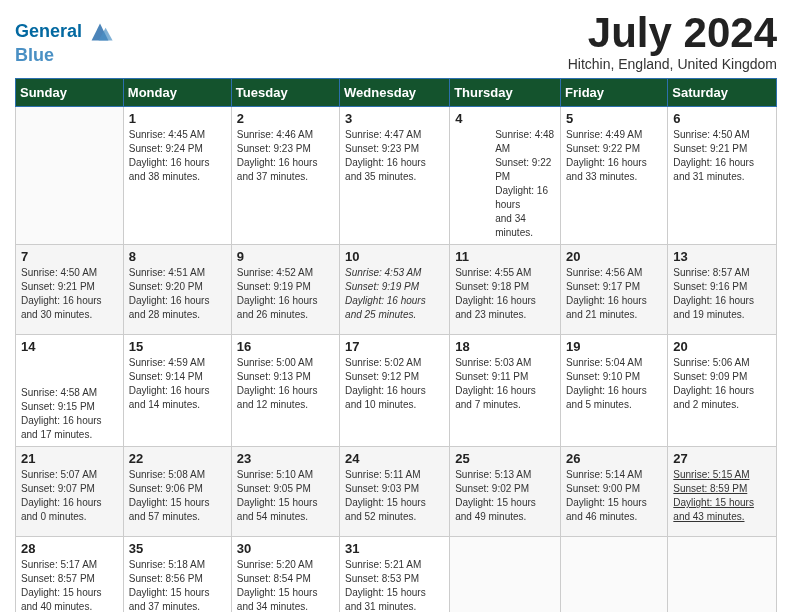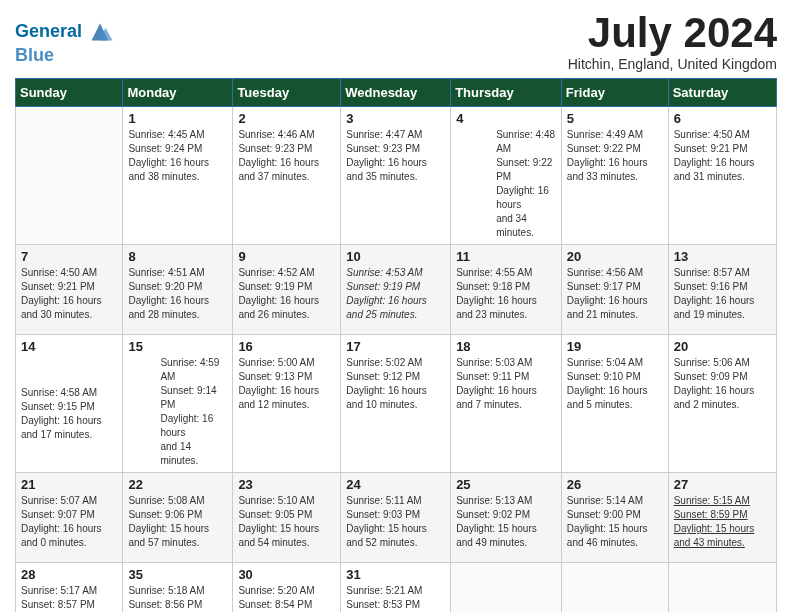--- a/index.html
+++ b/index.html
@@ -219,21 +219,21 @@
       <tr>
         <td>
           <div class="day-number">14</div>
           <div class="day-info" style="white-space: pre-line; margin-top: 32px;">Sunrise: 4:58 AM
 Sunset: 9:15 PM
 Daylight: 16 hours
 and 17 minutes.</div>
         </td>
         <td>
           <div class="day-number">15</div>
-          <div class="day-info" style="white-space: pre-line; margin-left: 32px;">Sunrise: 4:59 AM
+          <div class="day-info" style="white-space: pre-line;">Sunrise: 4:59 AM
 Sunset: 9:14 PM
 Daylight: 16 hours
 and 14 minutes.</div>
         </td>
         <td>
           <div class="day-number">16</div>
           <div class="day-info" style="white-space: pre-line;">Sunrise: 5:00 AM
 Sunset: 9:13 PM
 Daylight: 16 hours
 and 12 minutes.</div>

